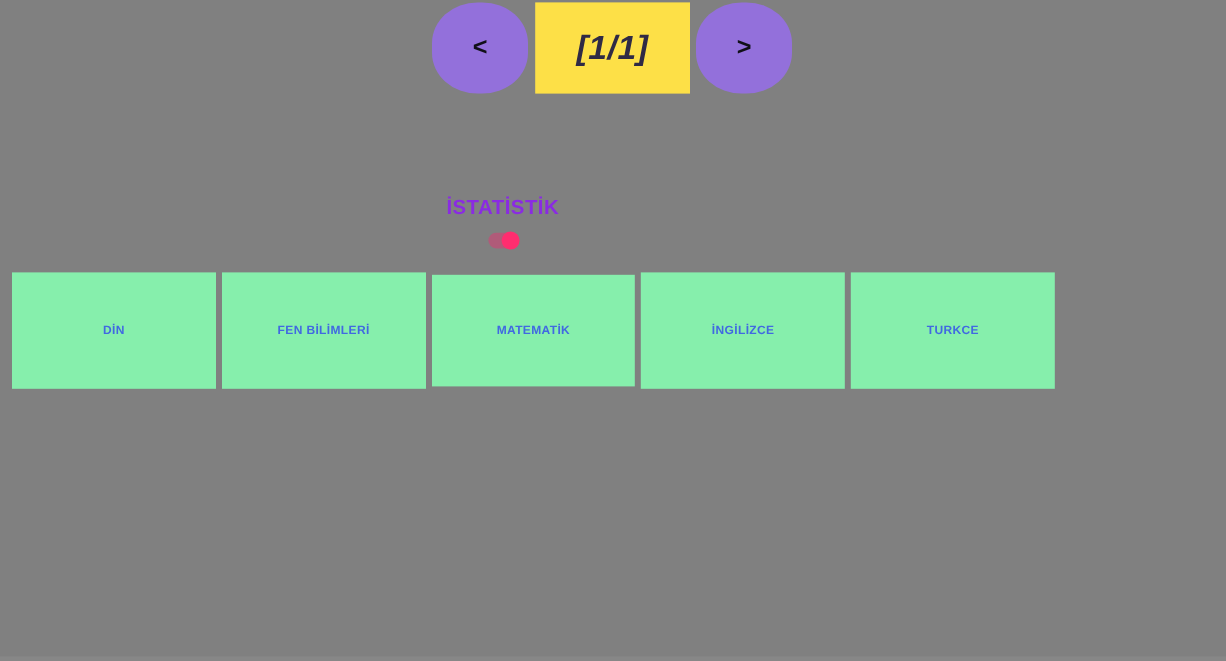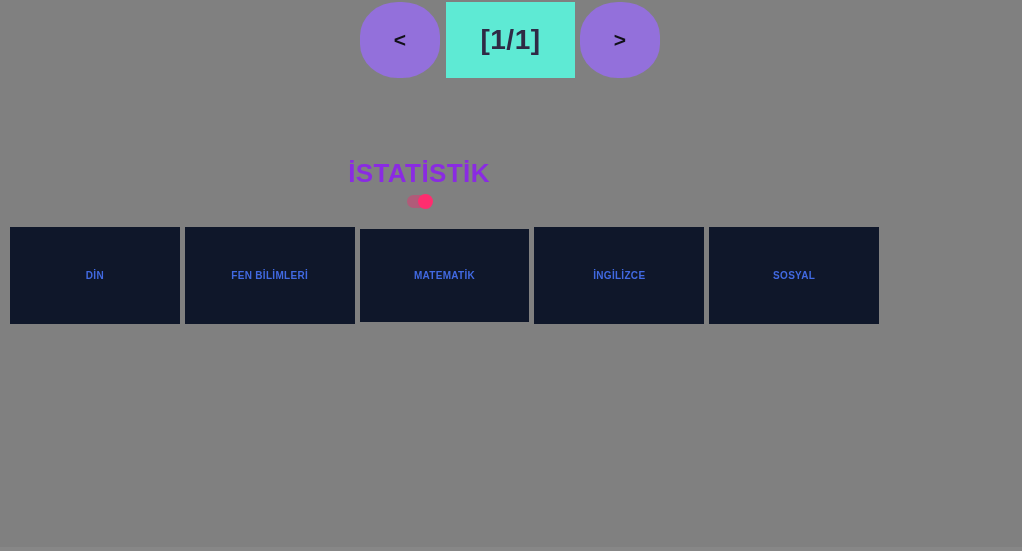--- a/index.html
+++ b/index.html
@@ -45,43 +45,44 @@
   }
   .pager-prev { left: 360px; }
   .pager-next { left: 580px; }
 
   .pager-count {
     position: absolute;
     left: 446px;
     top: 2px;
     width: 129px;
     height: 76px;
-    background: #5eead4;
+    background: #fde047;
     color: #2F2A45;
     font-size: 28px;
     font-weight: bold;
     line-height: 76px;
     text-align: center;
     letter-spacing: 0.5px;
     box-sizing: border-box;
     cursor: pointer;
+    font-style: italic;
   }
 
   
   .stats-block {
     position: absolute;
     left: 0;
     top: 160px;
     width: 880px;
     text-align: center;
   }
   .stats-title {
     display: block;
     color: #8A2BE2;
-    font-size: 26px;
+    font-size: 17px;
     font-weight: bold;
     letter-spacing: 0.4px;
     line-height: 26px;
     margin: 0 0 6px 0;
     padding-right: 42px;
   }
   .toggle-wrap {
     display: block;
     text-align: center;
     padding-right: 42px;
@@ -119,21 +120,21 @@
     left: 10px;
     top: 227px;
     width: 869px;
     height: 97px;
     display: flex;
     align-items: stretch;
     gap: 5px;
   }
   .subject-card {
     flex: 1 1 0;
-    background: #0f172a;
+    background: #86efac;
     border: none;
     display: flex;
     align-items: center;
     justify-content: center;
     cursor: pointer;
     padding: 0;
     box-sizing: border-box;
   }
   .subject-card.is-inset {
     margin-top: 2px;
@@ -195,18 +196,18 @@
   <button class="subject-card is-inset">
     <span class="subject-label">MATEMATİK</span>
   </button>
 
   <button class="subject-card">
     <span class="subject-label">İNGİLİZCE</span>
   </button>
 
 
   <button class="subject-card">
-    <span class="subject-label">SOSYAL</span>
+    <span class="subject-label">TURKCE</span>
   </button>
 
 </div>
 
 <div class="bottom-edge"></div>
 
 </body></html>

